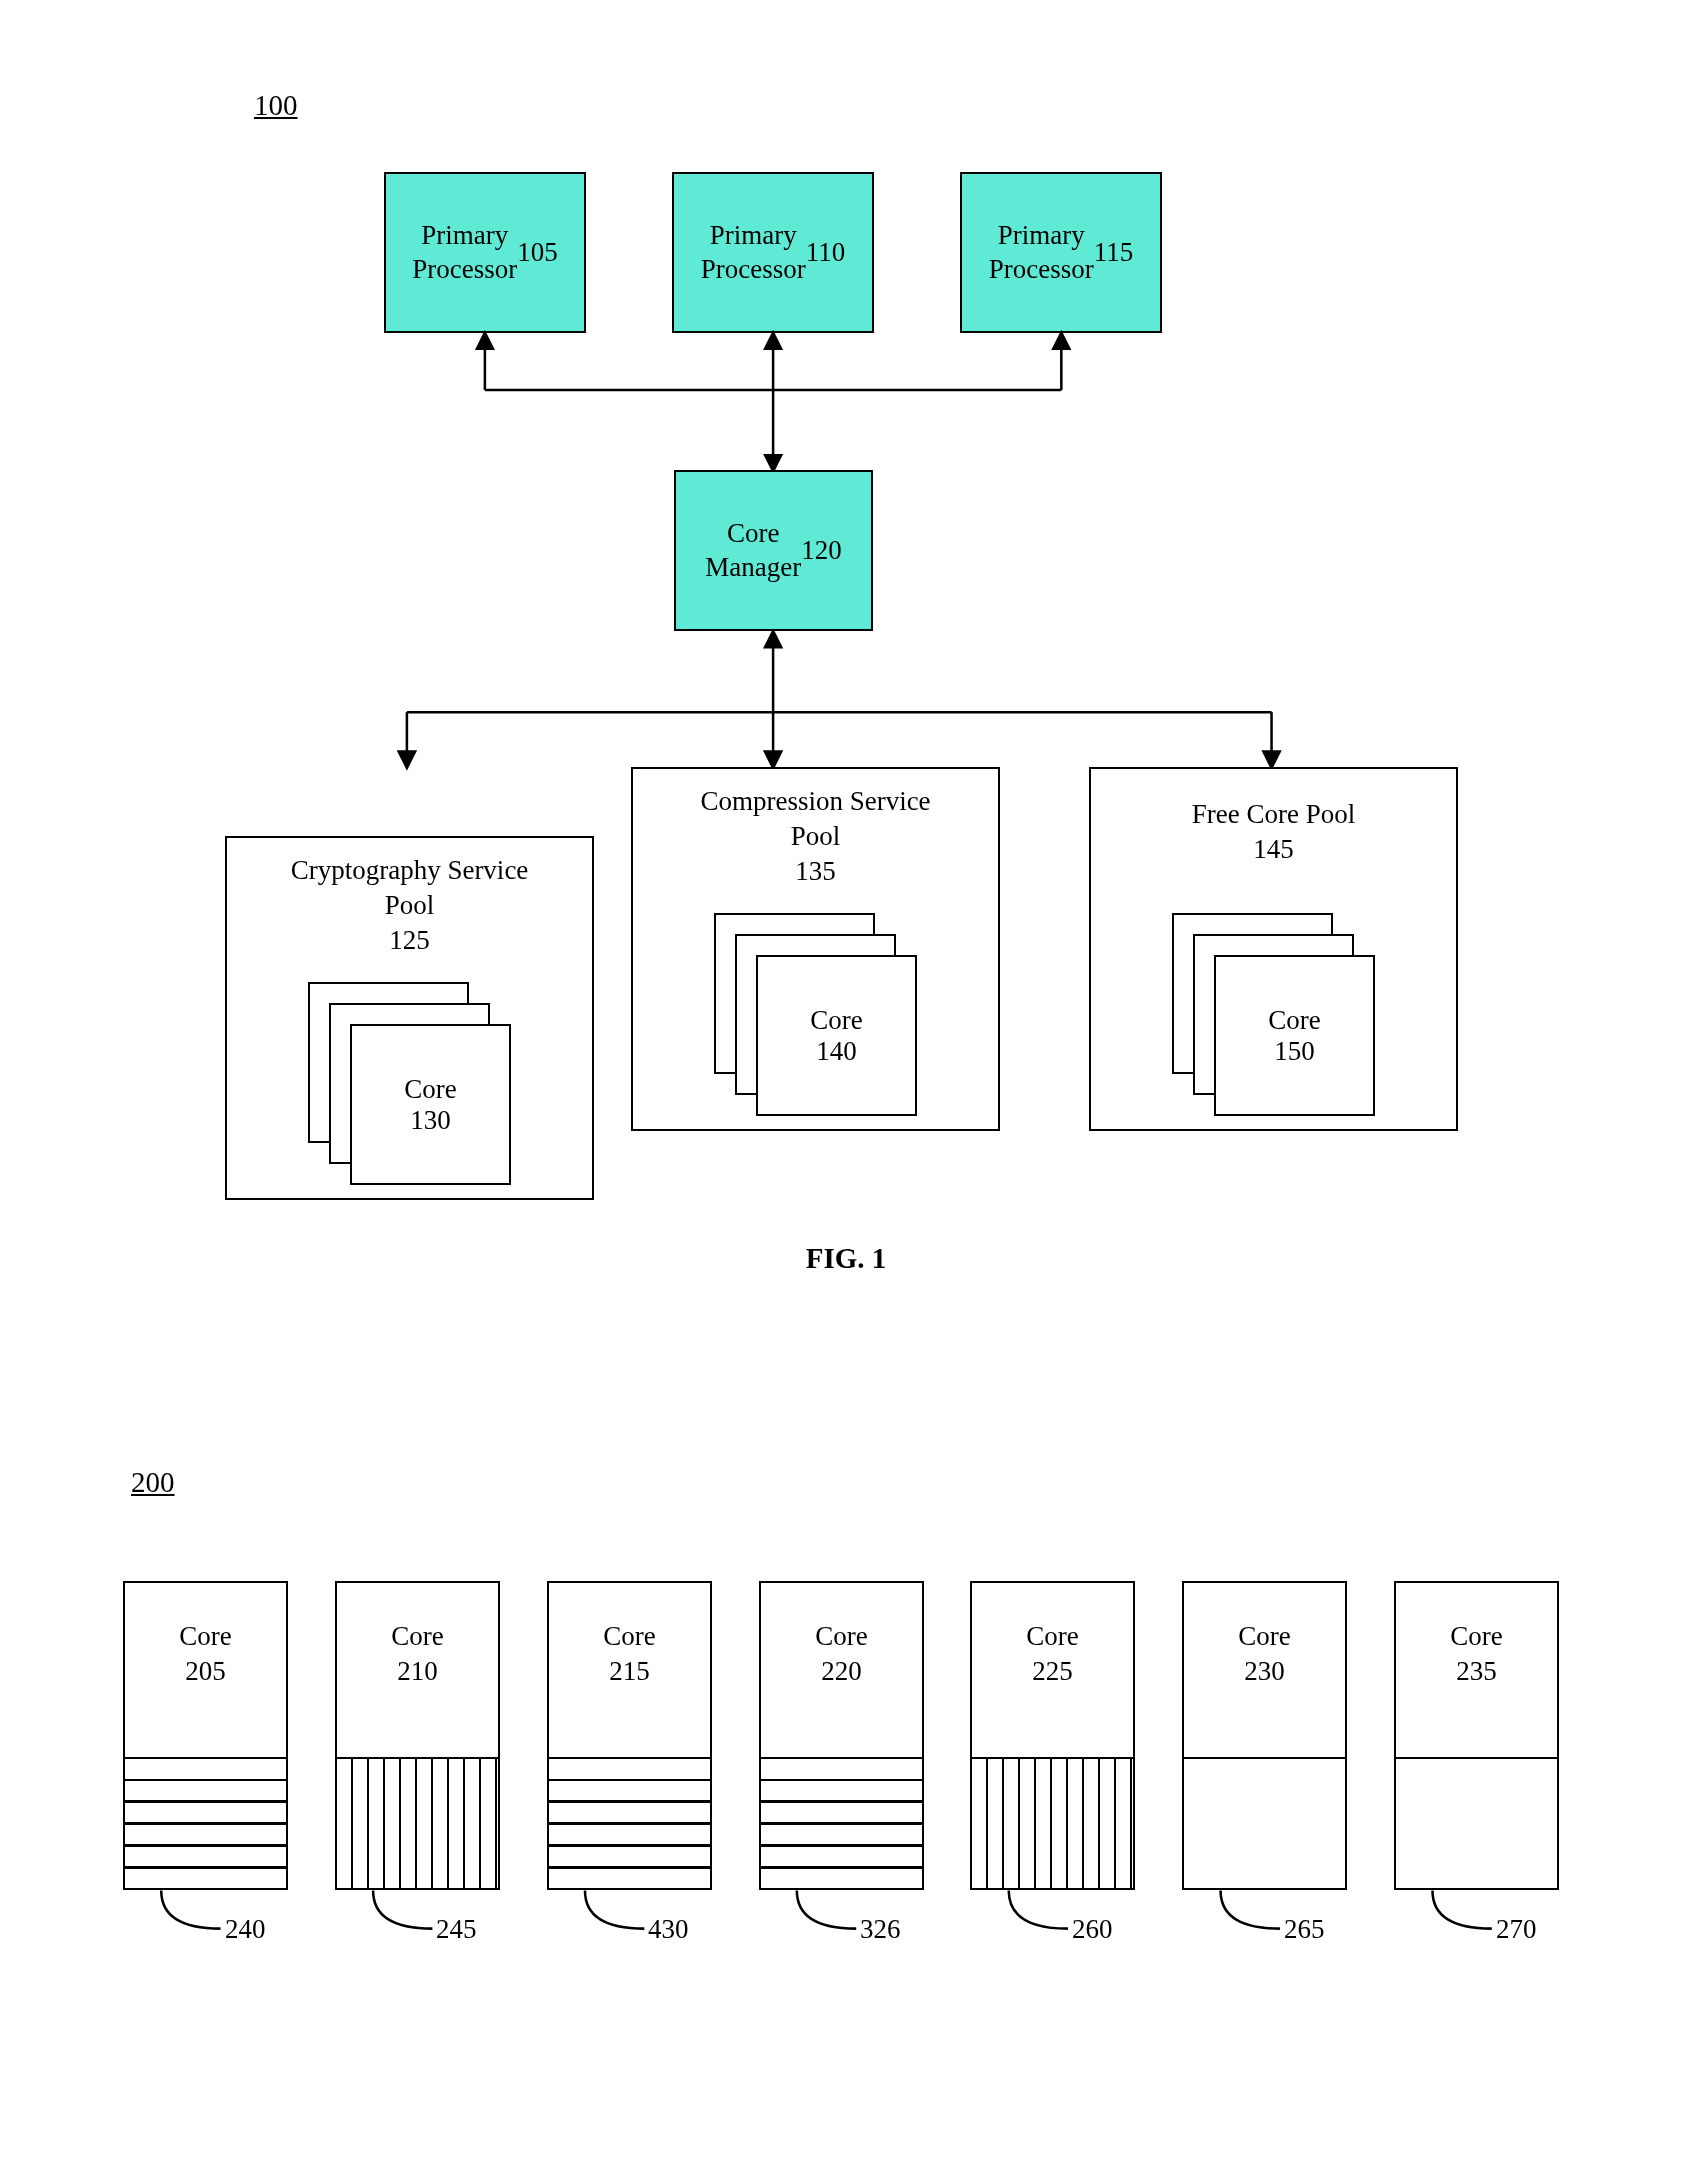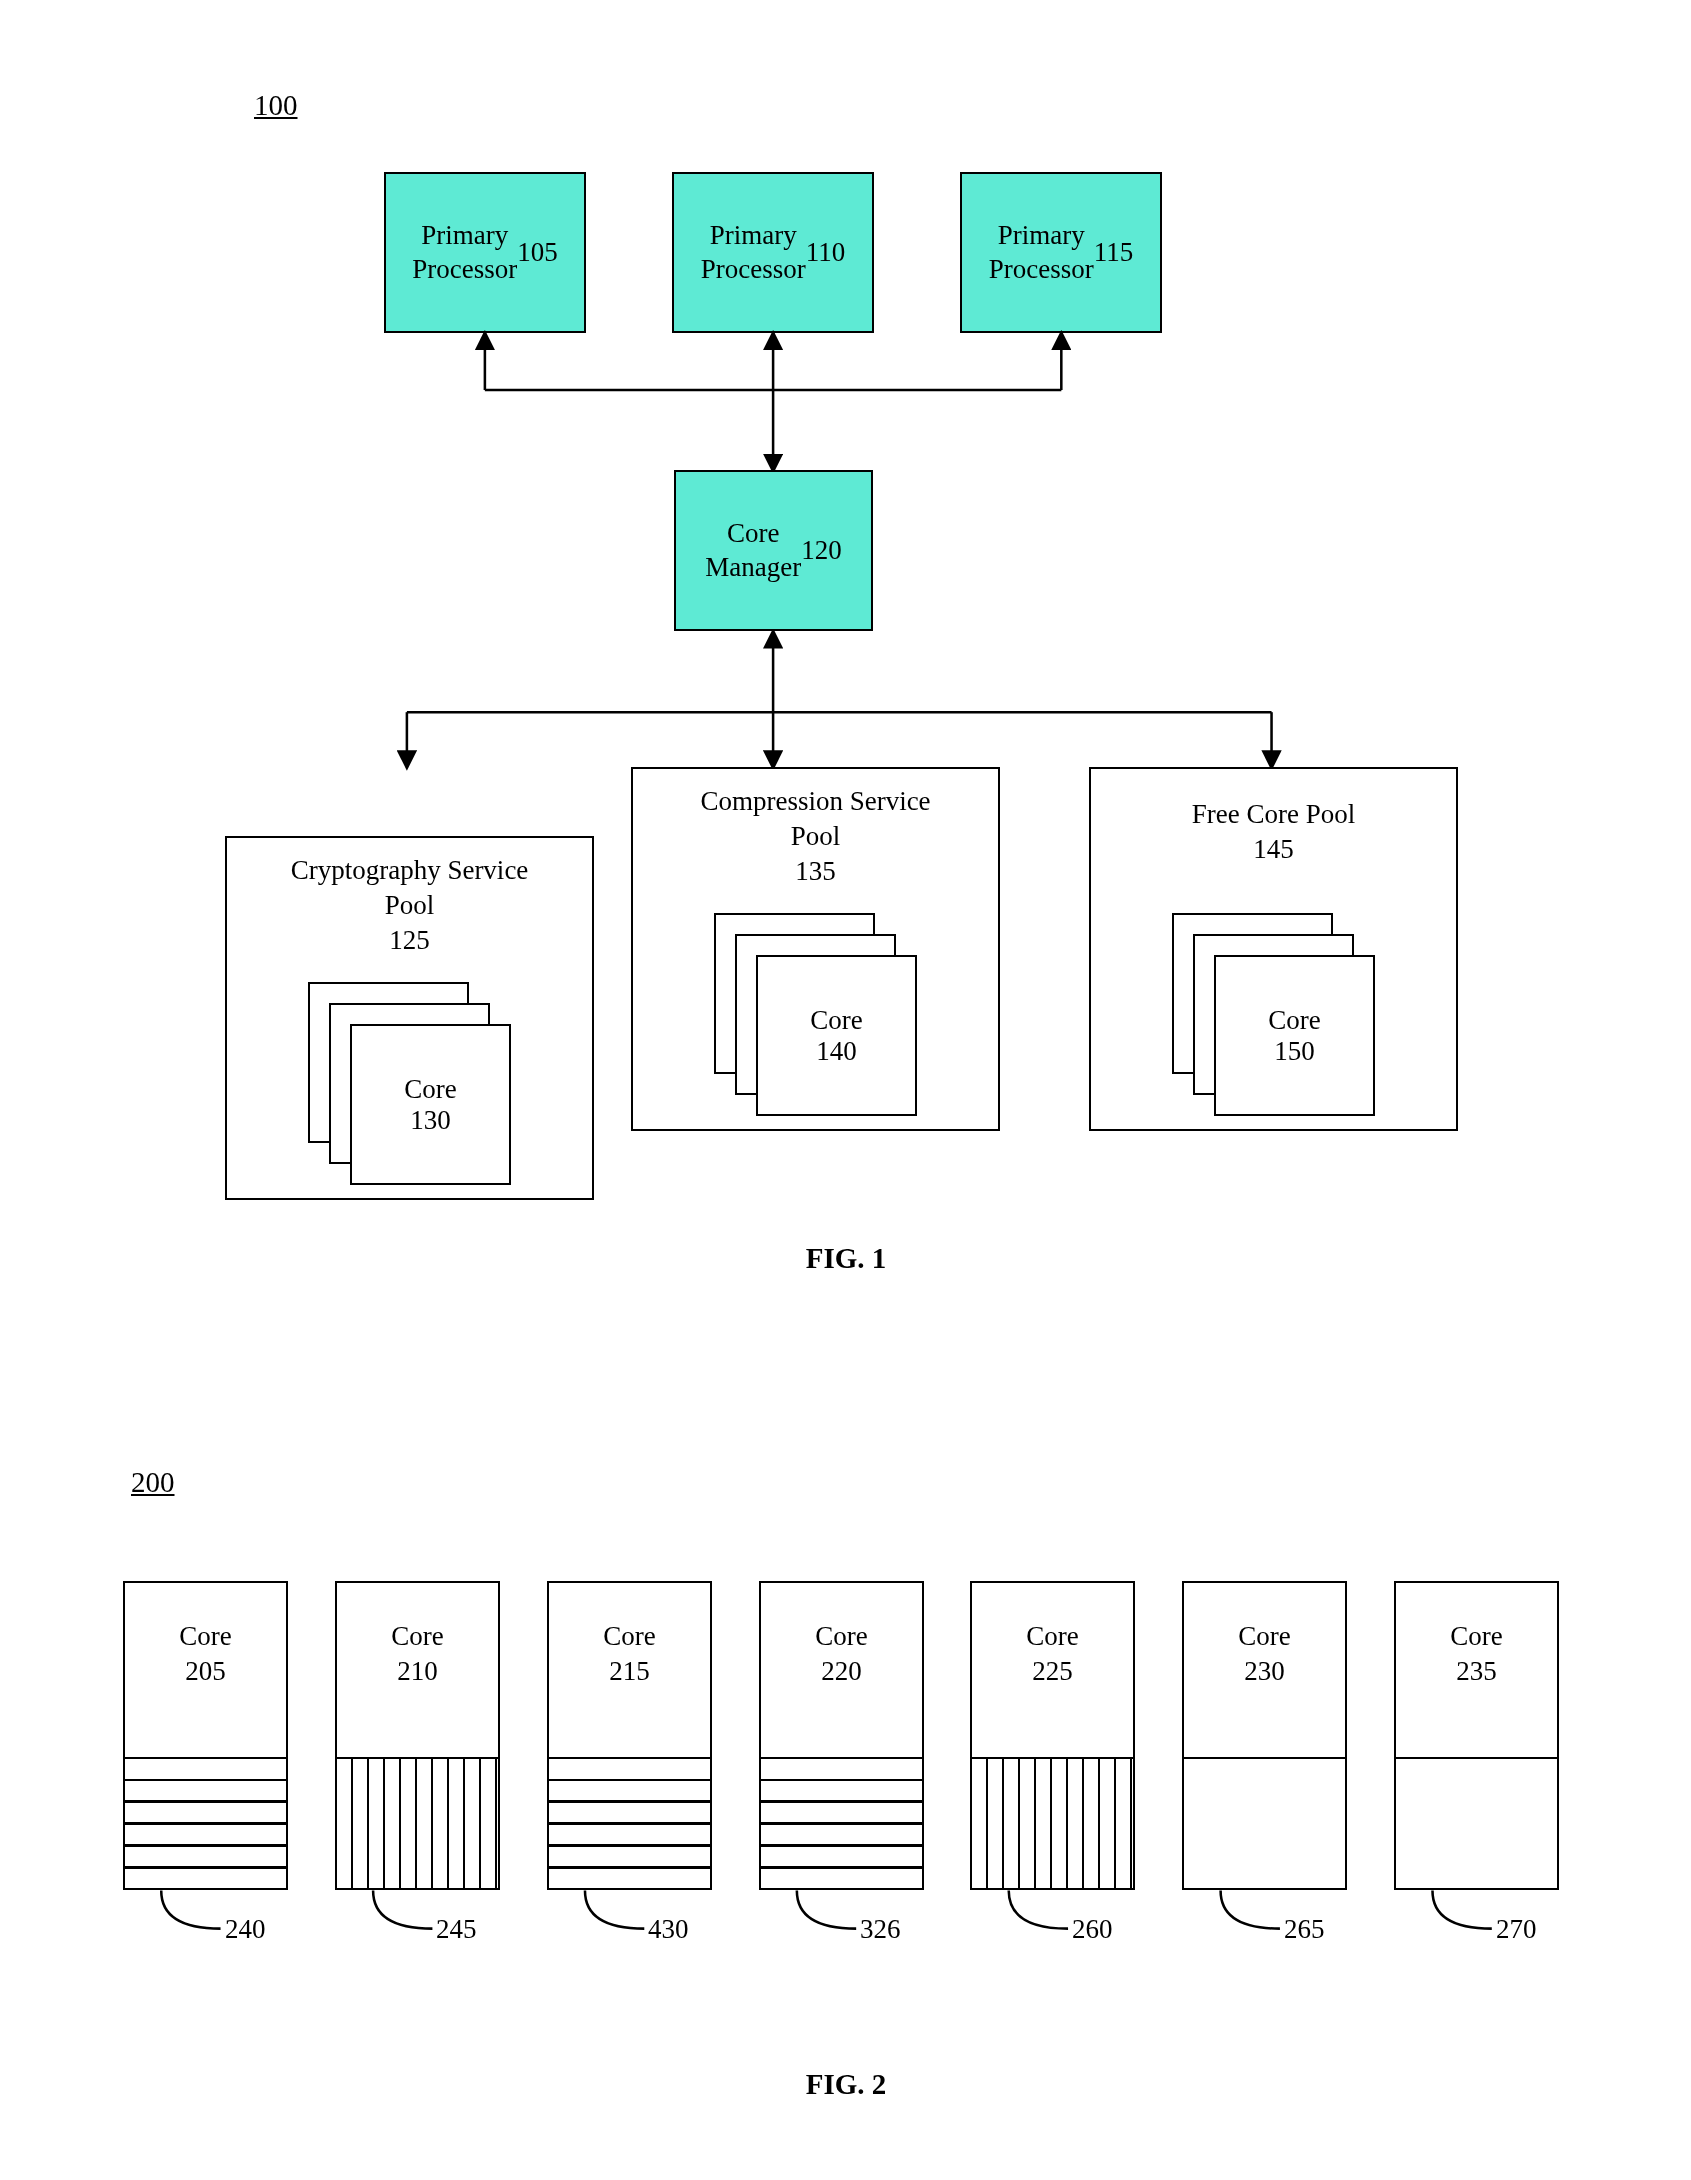--- a/index.html
+++ b/index.html
@@ -276,16 +276,15 @@
   </svg>
 
   <div style="position:absolute; left:225px; top:1914px;">240</div>
   <div style="position:absolute; left:436px; top:1914px;">245</div>
   <div style="position:absolute; left:648px; top:1914px;">430</div>
   <div style="position:absolute; left:860px; top:1914px;">326</div>
   <div style="position:absolute; left:1072px; top:1914px;">260</div>
   <div style="position:absolute; left:1284px; top:1914px;">265</div>
   <div style="position:absolute; left:1496px; top:1914px;">270</div>
 
-  <div class="fig-caption" style="top:2068px;">FIG. 2</div>
 
 </div>
 
 
 </body></html>

